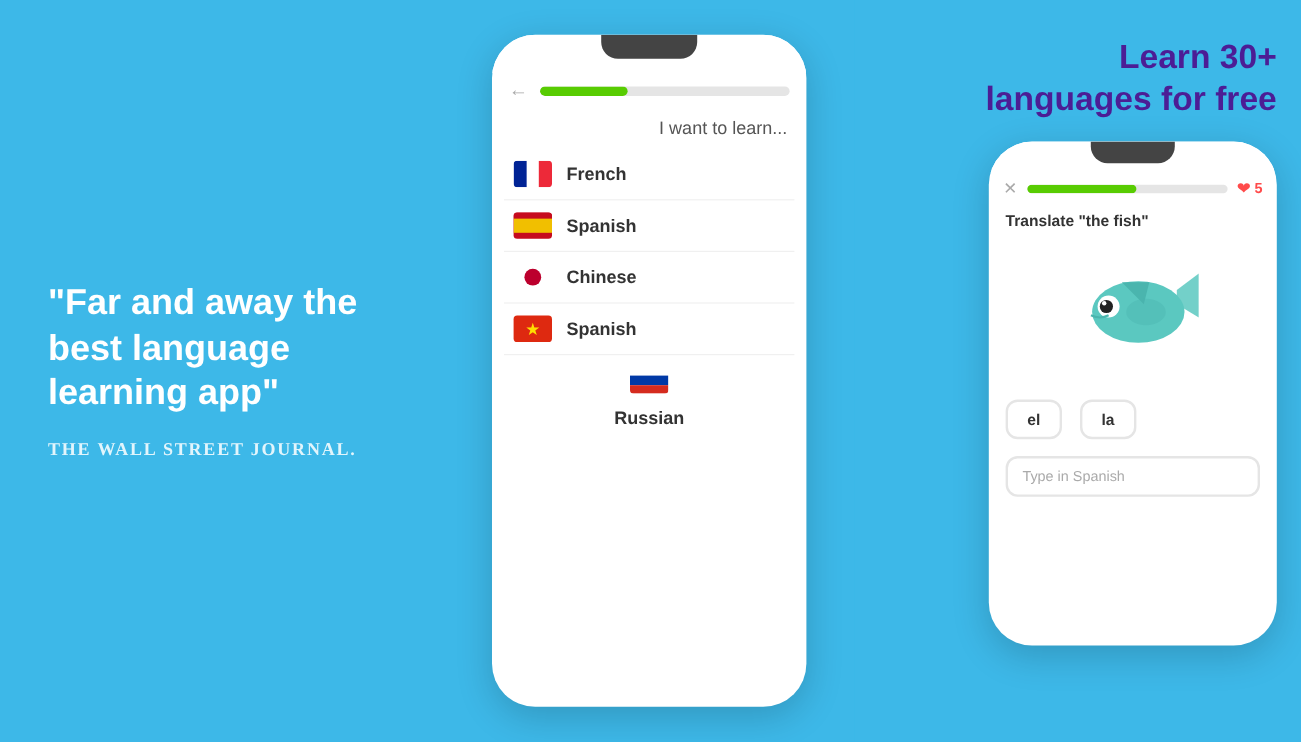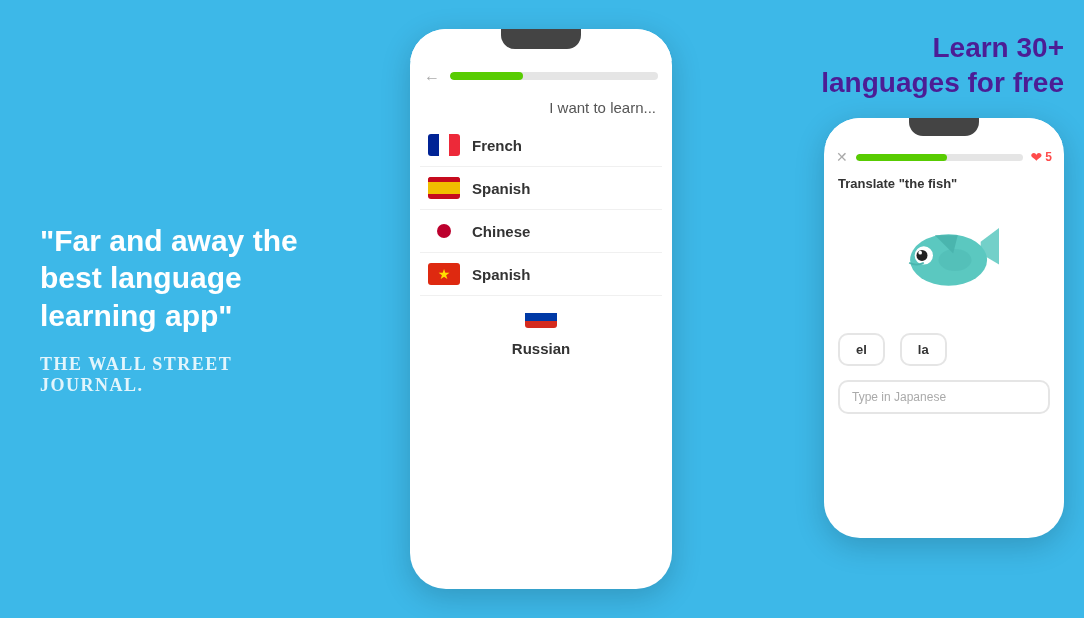--- a/index.html
+++ b/index.html
@@ -42,21 +42,21 @@
     
     .quote-text {
       color: white;
       font-size: 30px;
       font-weight: 800;
       line-height: 1.25;
       margin-bottom: 20px;
     }
     .wsj-logo {
       color: rgba(255,255,255,0.85);
-      font-size: 18px;
+      font-size: 15px;
       font-family: 'Times New Roman', serif;
       letter-spacing: 1.5px;
       font-weight: 700;
       text-transform: uppercase;
     }
 
     
     .right-title {
       color: #4c1d95;
       font-size: 28px;
@@ -431,15 +431,15 @@
 
         <path d="M22,48 Q30,52 38,48" stroke="#4ab5ae" stroke-width="2" fill="none"></path>
 
         <ellipse cx="72" cy="45" rx="18" ry="12" fill="#4ab5ae" opacity="0.4"></ellipse>
       </svg>
     </div>
     <div class="answer-options">
       <button class="answer-btn">el</button>
       <button class="answer-btn">la</button>
     </div>
-    <div class="type-area">Type in Japanese</div>
+    <div class="type-area">Type in Spanish</div>
   </div>
 </div>
 
 </body></html>

